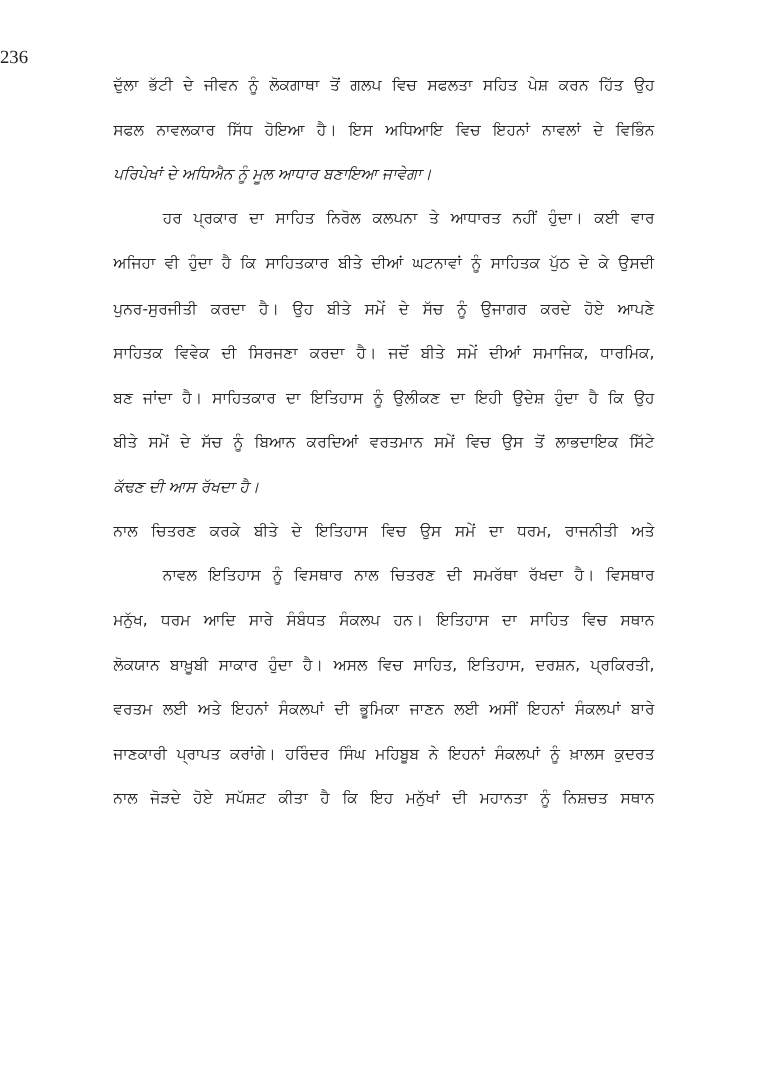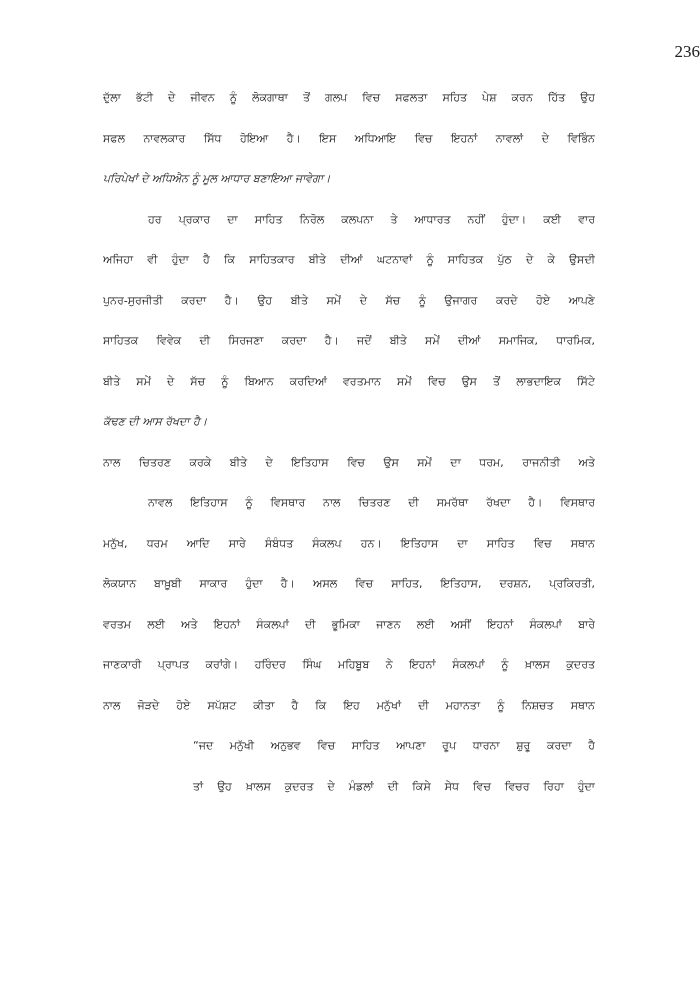--- a/index.html
+++ b/index.html
@@ -12,32 +12,32 @@
       height: 989px;
       position: relative;
       overflow: hidden;
       color: #111111;
     }
     .page-number {
       position: absolute;
       top: 42px;
       left: 0;
       width: 700px;
-      text-align: right;
+      text-align: left;
       font-family: "Liberation Serif", serif;
       font-size: 17px;
       color: #222;
     }
     .body-text {
       position: absolute;
       left: 103px;
       width: 492px;
-      top: 78px;
+      top: 58px;
       font-family: "DejaVu Sans", sans-serif;
-      font-size: 11px;
+      font-size: 14px;
       color: #222;
     }
     .line {
       height: 40.5px;
       line-height: 40.5px;
       white-space: nowrap;
       text-align: justify;
       text-align-last: justify;
       overflow: hidden;
     }
@@ -65,32 +65,29 @@
       <div class="line">ਦੁੱਲਾ ਭੱਟੀ ਦੇ ਜੀਵਨ ਨੂੰ ਲੋਕਗਾਥਾ ਤੋਂ ਗਲਪ ਵਿਚ ਸਫਲਤਾ ਸਹਿਤ ਪੇਸ਼ ਕਰਨ ਹਿੱਤ ਉਹ</div>
       <div class="line">ਸਫਲ ਨਾਵਲਕਾਰ ਸਿੱਧ ਹੋਇਆ ਹੈ। ਇਸ ਅਧਿਆਇ ਵਿਚ ਇਹਨਾਂ ਨਾਵਲਾਂ ਦੇ ਵਿਭਿੰਨ</div>
       <div class="line last">ਪਰਿਪੇਖਾਂ ਦੇ ਅਧਿਐਨ ਨੂੰ ਮੂਲ ਆਧਾਰ ਬਣਾਇਆ ਜਾਵੇਗਾ।</div>
     </div>
 
     <div>
       <div class="line indent">ਹਰ ਪ੍ਰਕਾਰ ਦਾ ਸਾਹਿਤ ਨਿਰੋਲ ਕਲਪਨਾ ਤੇ ਆਧਾਰਤ ਨਹੀਂ ਹੁੰਦਾ। ਕਈ ਵਾਰ</div>
       <div class="line">ਅਜਿਹਾ ਵੀ ਹੁੰਦਾ ਹੈ ਕਿ ਸਾਹਿਤਕਾਰ ਬੀਤੇ ਦੀਆਂ ਘਟਨਾਵਾਂ ਨੂੰ ਸਾਹਿਤਕ ਪੁੱਠ ਦੇ ਕੇ ਉਸਦੀ</div>
       <div class="line">ਪੁਨਰ-ਸੁਰਜੀਤੀ ਕਰਦਾ ਹੈ। ਉਹ ਬੀਤੇ ਸਮੇਂ ਦੇ ਸੱਚ ਨੂੰ ਉਜਾਗਰ ਕਰਦੇ ਹੋਏ ਆਪਣੇ</div>
       <div class="line">ਸਾਹਿਤਕ ਵਿਵੇਕ ਦੀ ਸਿਰਜਣਾ ਕਰਦਾ ਹੈ। ਜਦੋਂ ਬੀਤੇ ਸਮੇਂ ਦੀਆਂ ਸਮਾਜਿਕ, ਧਾਰਮਿਕ,</div>
+      <div class="line">ਬਣ ਜਾਂਦਾ ਹੈ। ਸਾਹਿਤਕਾਰ ਦਾ ਇਤਿਹਾਸ ਨੂੰ ਉਲੀਕਣ ਦਾ ਇਹੀ ਉਦੇਸ਼ ਹੁੰਦਾ ਹੈ ਕਿ ਉਹ</div>
       <div class="line">ਬੀਤੇ ਸਮੇਂ ਦੇ ਸੱਚ ਨੂੰ ਬਿਆਨ ਕਰਦਿਆਂ ਵਰਤਮਾਨ ਸਮੇਂ ਵਿਚ ਉਸ ਤੋਂ ਲਾਭਦਾਇਕ ਸਿੱਟੇ</div>
       <div class="line last">ਕੱਢਣ ਦੀ ਆਸ ਰੱਖਦਾ ਹੈ।</div>
     </div>
 
     <div>
       <div class="line">ਨਾਲ ਚਿਤਰਣ ਕਰਕੇ ਬੀਤੇ ਦੇ ਇਤਿਹਾਸ ਵਿਚ ਉਸ ਸਮੇਂ ਦਾ ਧਰਮ, ਰਾਜਨੀਤੀ ਅਤੇ</div>
       <div class="line indent">ਨਾਵਲ ਇਤਿਹਾਸ ਨੂੰ ਵਿਸਥਾਰ ਨਾਲ ਚਿਤਰਣ ਦੀ ਸਮਰੱਥਾ ਰੱਖਦਾ ਹੈ। ਵਿਸਥਾਰ</div>
       <div class="line">ਮਨੁੱਖ, ਧਰਮ ਆਦਿ ਸਾਰੇ ਸੰਬੰਧਤ ਸੰਕਲਪ ਹਨ। ਇਤਿਹਾਸ ਦਾ ਸਾਹਿਤ ਵਿਚ ਸਥਾਨ</div>
       <div class="line">ਲੋਕਯਾਨ ਬਾਖ਼ੂਬੀ ਸਾਕਾਰ ਹੁੰਦਾ ਹੈ। ਅਸਲ ਵਿਚ ਸਾਹਿਤ, ਇਤਿਹਾਸ, ਦਰਸ਼ਨ, ਪ੍ਰਕਿਰਤੀ,</div>
       <div class="line">ਵਰਤਮ ਲਈ ਅਤੇ ਇਹਨਾਂ ਸੰਕਲਪਾਂ ਦੀ ਭੂਮਿਕਾ ਜਾਣਨ ਲਈ ਅਸੀਂ ਇਹਨਾਂ ਸੰਕਲਪਾਂ ਬਾਰੇ</div>
       <div class="line">ਜਾਣਕਾਰੀ ਪ੍ਰਾਪਤ ਕਰਾਂਗੇ। ਹਰਿੰਦਰ ਸਿੰਘ ਮਹਿਬੂਬ ਨੇ ਇਹਨਾਂ ਸੰਕਲਪਾਂ ਨੂੰ ਖ਼ਾਲਸ ਕੁਦਰਤ</div>
       <div class="line">ਨਾਲ ਜੋੜਦੇ ਹੋਏ ਸਪੱਸ਼ਟ ਕੀਤਾ ਹੈ ਕਿ ਇਹ ਮਨੁੱਖਾਂ ਦੀ ਮਹਾਨਤਾ ਨੂੰ ਨਿਸ਼ਚਤ ਸਥਾਨ</div>
     </div>
 
-    <div>
-      <div class="line quote">“ਜਦ ਮਨੁੱਖੀ ਅਨੁਭਵ ਵਿਚ ਸਾਹਿਤ ਆਪਣਾ ਰੂਪ ਧਾਰਨਾ ਸ਼ੁਰੂ ਕਰਦਾ ਹੈ</div>
-      <div class="line quote">ਤਾਂ ਉਹ ਖ਼ਾਲਸ ਕੁਦਰਤ ਦੇ ਮੰਡਲਾਂ ਦੀ ਕਿਸੇ ਸੇਧ ਵਿਚ ਵਿਚਰ ਰਿਹਾ ਹੁੰਦਾ</div>
-    </div>
   </div>
 </div>
 
 </body></html>

